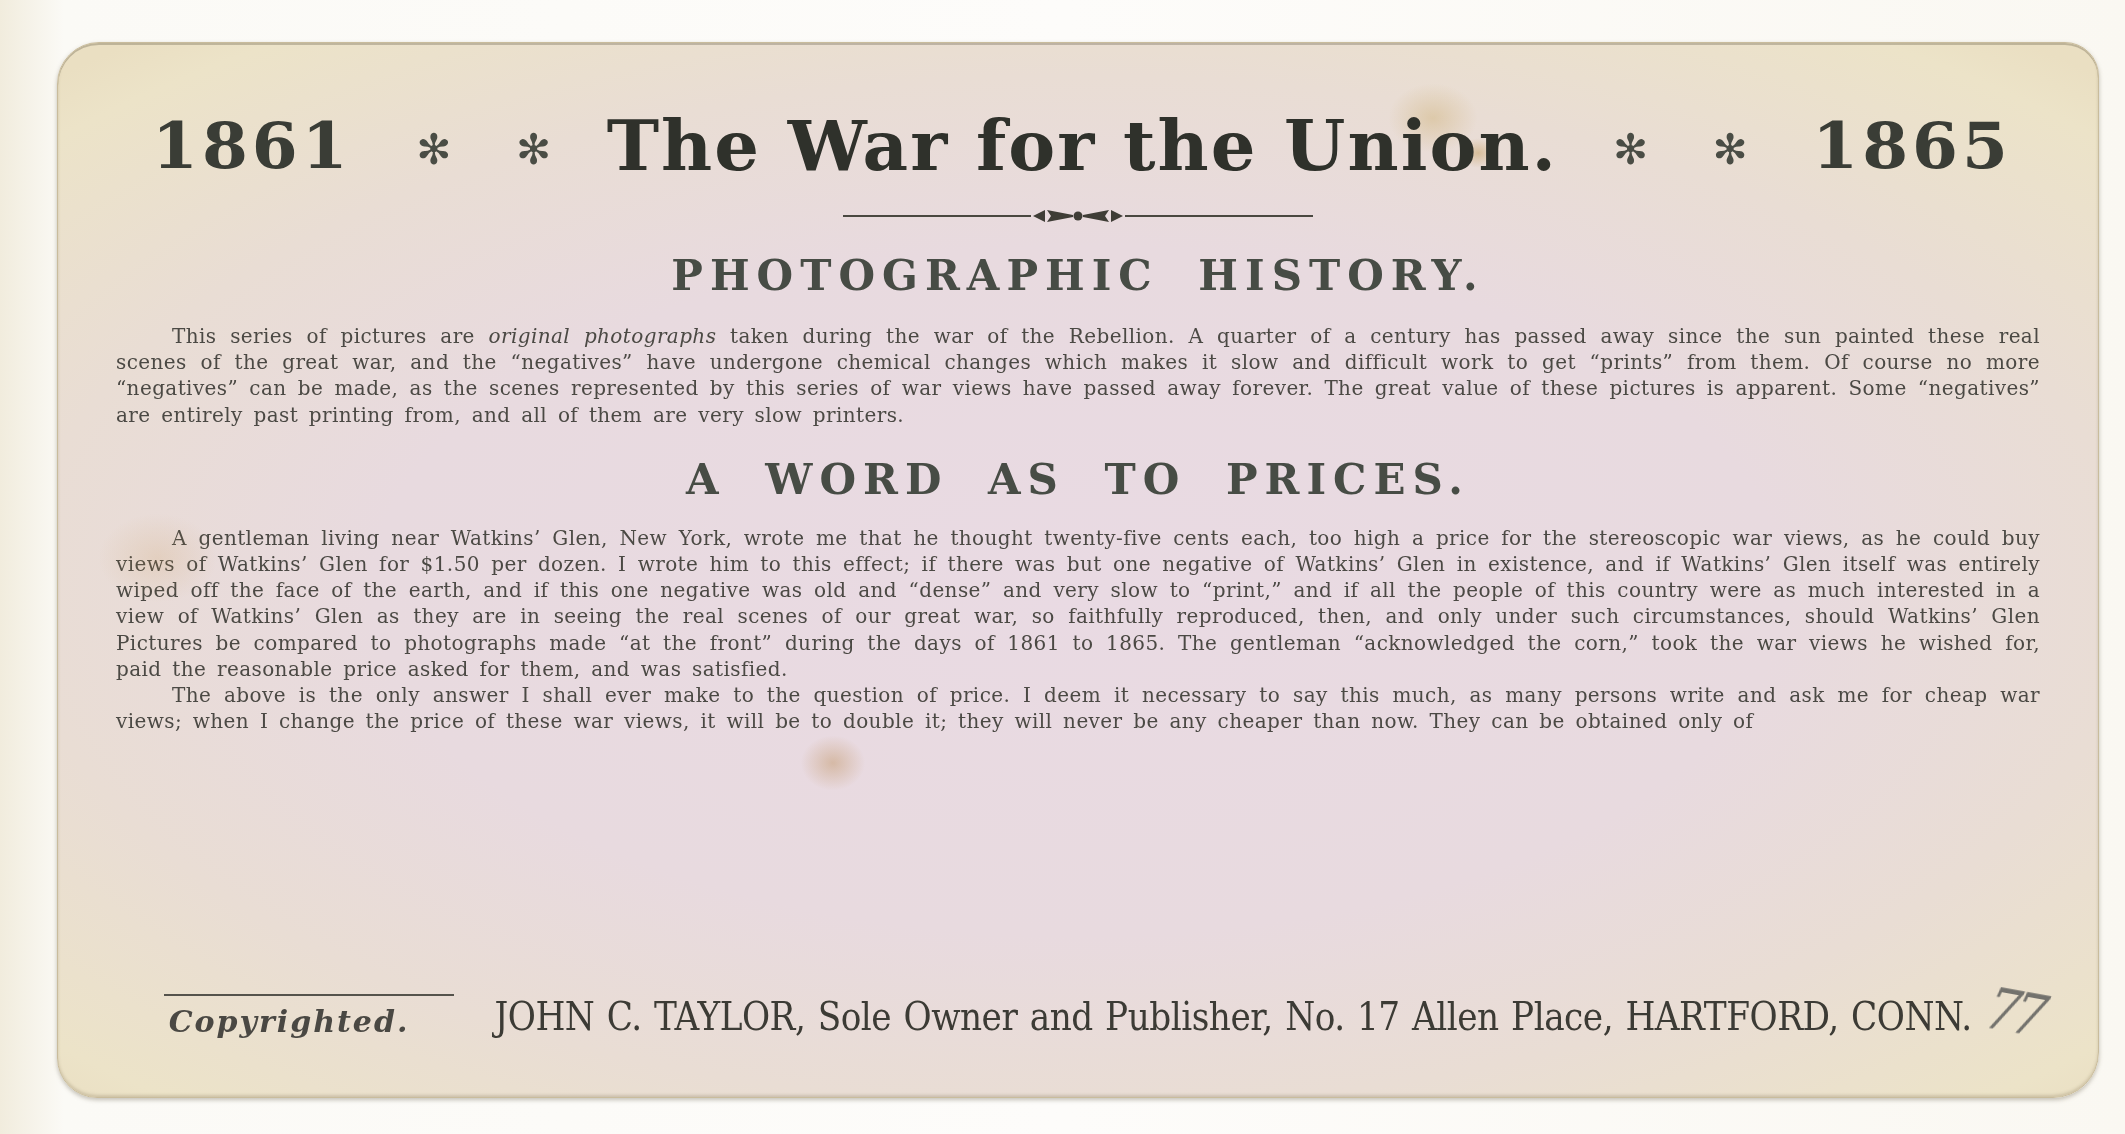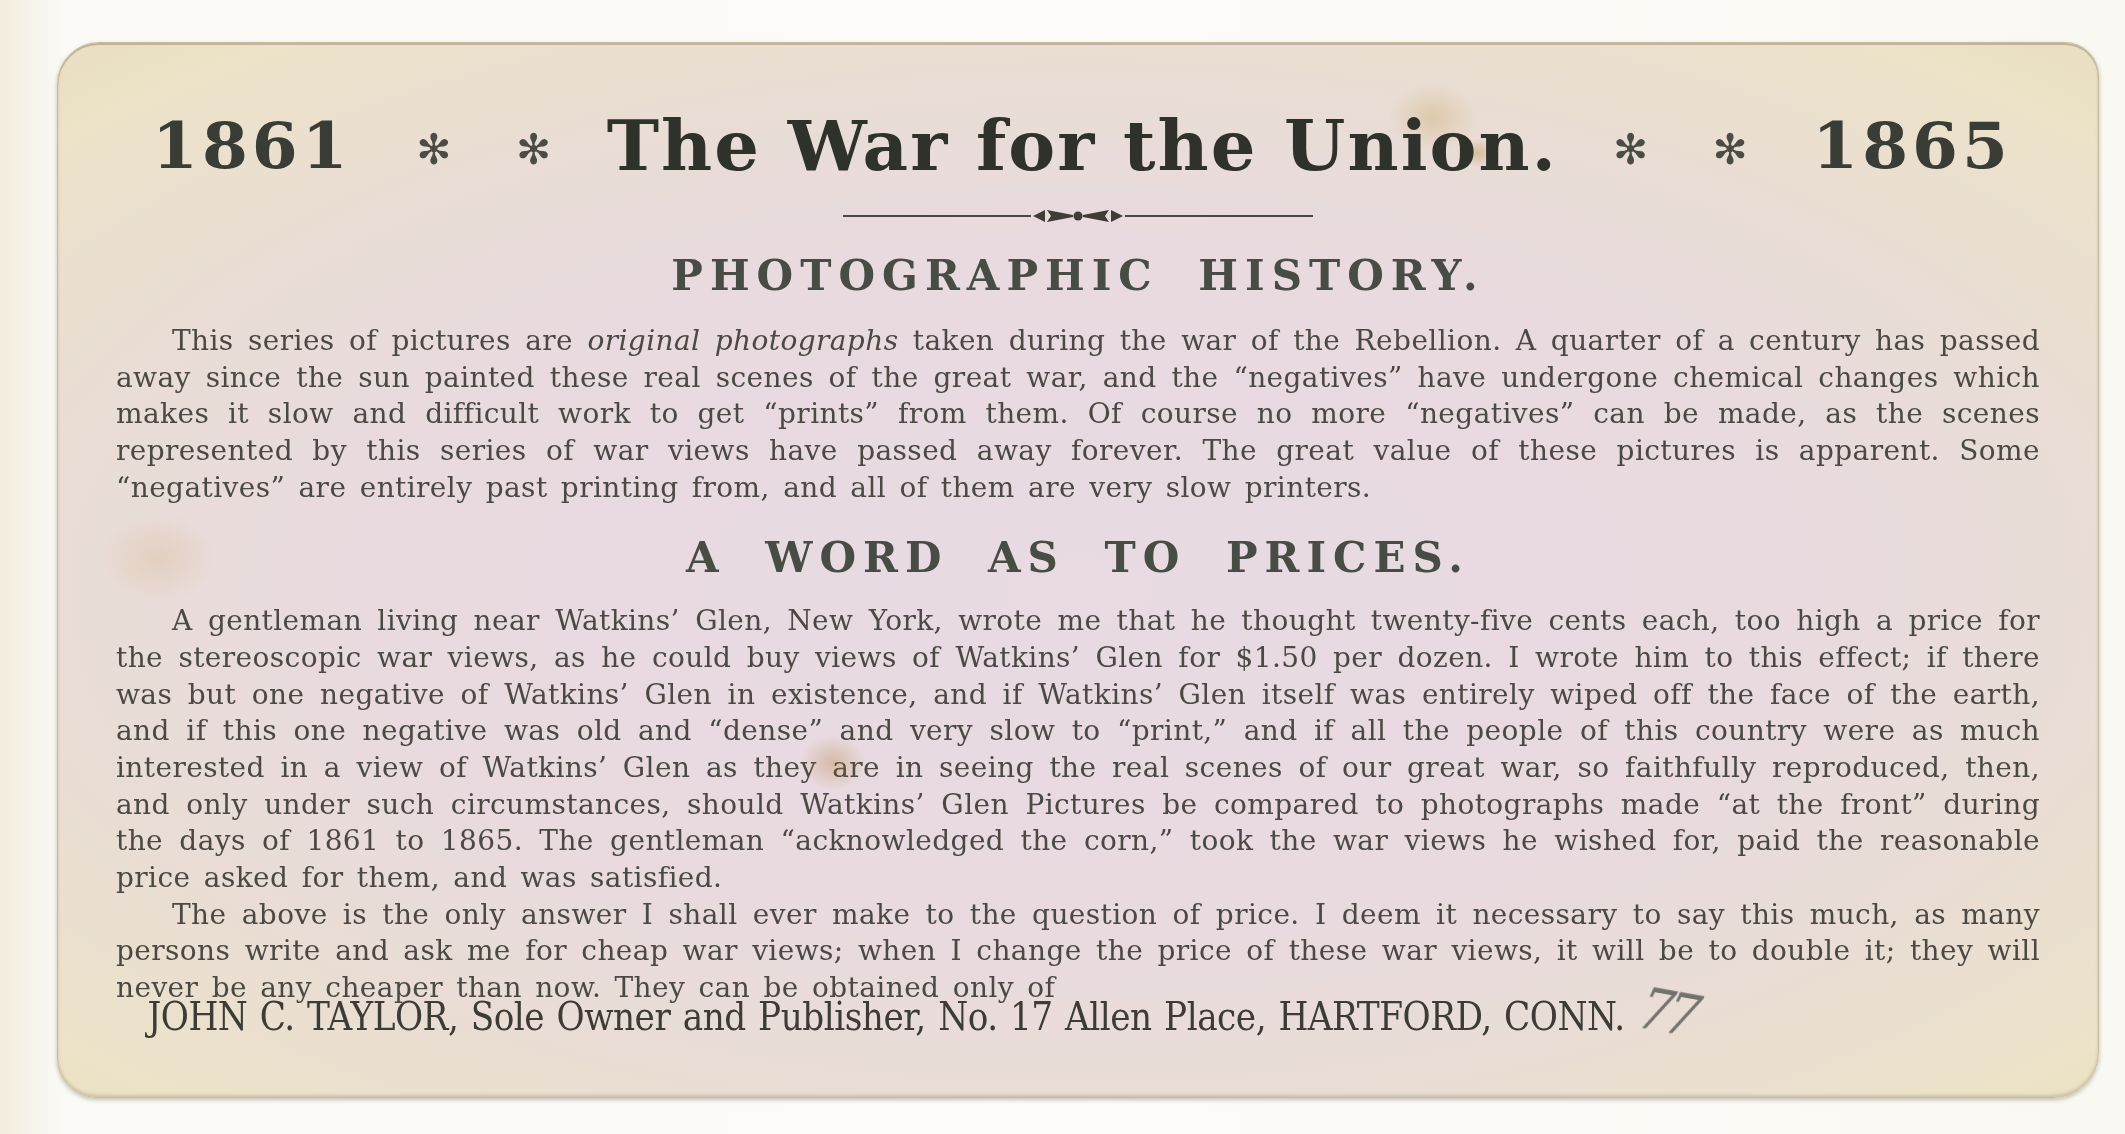--- a/index.html
+++ b/index.html
@@ -56,21 +56,21 @@
   .section-heading {
     text-align: center;
     font-size: 42px; color: #474c45;
     letter-spacing: 7px; word-spacing: 18px;
     margin-top: 26px; margin-bottom: 24px;
     transform: scaleY(1.04);
   }
   .section-heading.second { margin-top: 26px; margin-bottom: 22px; }
 
   .body-text {
-    font-size: 28px; line-height: 1.31;
+    font-size: 20px; line-height: 1.31;
     color: #4b4944;
     text-align: justify;
     letter-spacing: .4px; word-spacing: 4px;
   }
   .body-text .indent { display: inline-block; width: 56px; }
   .body-text em { font-style: italic; }
   .para + .para { margin-top: 0; }
 
   .footer {
     position: absolute; left: 58px; right: 58px; bottom: 58px;
@@ -134,20 +134,24 @@
 
     <p class="body-text para"><span class="indent"></span><span>This series of pictures are </span><em>original photographs</em><span> taken during the war of the Rebellion.  A quarter of a century has passed away since the sun painted these real scenes of the great war, and the “negatives” have undergone chemical changes which makes it slow and difficult work to get “prints” from them.  Of course no more “negatives” can be made, as the scenes represented by this series of war views have passed away forever.  The great value of these pictures is apparent.  Some “negatives” are entirely past printing from, and all of them are very slow printers.</span></p>
 
     <h2 class="section-heading second">A  WORD  AS  TO  PRICES.</h2>
 
     <p class="body-text para"><span class="indent"></span><span>A gentleman living near Watkins’ Glen, New York, wrote me that he thought twenty-five cents each, too high a price for the stereoscopic war views, as he could buy views of Watkins’ Glen for $1.50 per dozen.  I wrote him to this effect; if there was but one negative of Watkins’ Glen in existence, and if Watkins’ Glen itself was entirely wiped off the face of the earth, and if this one negative was old and “dense” and very slow to “print,” and if all the people of this country were as much interested in a view of Watkins’ Glen as they are in seeing the real scenes of our great war, so faithfully reproduced, then, and only under such circumstances, should Watkins’ Glen Pictures be compared to photographs made “at the front” during the days of 1861 to 1865.  The gentleman “acknowledged the corn,” took the war views he wished for, paid the reasonable price asked for them, and was satisfied.</span></p>
 
     <p class="body-text para"><span class="indent"></span><span>The above is the only answer I shall ever make to the question of price.  I deem it necessary to say this much, as many persons write and ask me for cheap war views; when I change the price of these war views, it will be to double it; they will never be any cheaper than now.  They can be obtained only of</span></p>
 
     <div class="footer">
+      <div class="copyright-block">
+        <div class="copyright-rule"></div>
+        <div class="copyright-text">Copyrighted.</div>
+      </div>
       <div class="publisher-line">
         <span>JOHN C. TAYLOR, Sole Owner and Publisher, No. 17 Allen Place, HARTFORD, CONN.</span>
         <span class="handwritten">77</span>
       </div>
     </div>
 
   </div>
 </div>
 
 </body></html>

